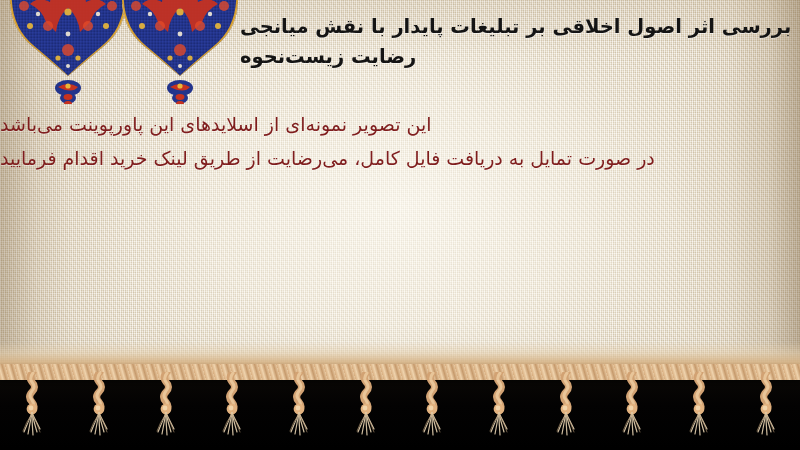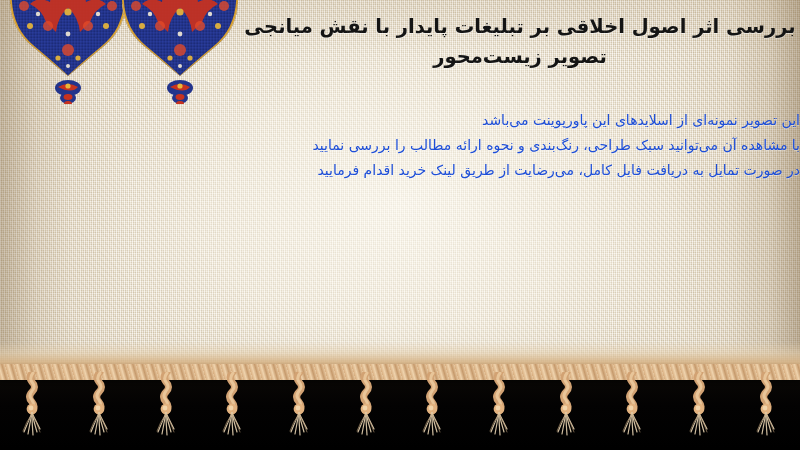--- a/index.html
+++ b/index.html
@@ -81,39 +81,39 @@
   .ornament { position: absolute; top: 0; }
   .ornament.a { left: 0; }
   .ornament.b { left: 112px; }
 
   
   .title-block {
     position: absolute;
     top: 12px;
     right: 0;
     left: 240px;
-    text-align: center;
+    text-align: left;
     color: #141414;
     font-size: 19.5px;
     font-weight: 700;
     line-height: 1.52;
     letter-spacing: .1px;
     text-shadow: 0 1px 0 rgba(255,255,255,.38);
   }
   .title-line { display: block; white-space: nowrap; }
 
   
   .body-block {
     position: absolute;
     top: 108px;
     left: 0;
     right: 0;
-    text-align: right;
-    color: #1d4ed8;
-    font-size: 14px;
+    text-align: left;
+    color: #7f1d1d;
+    font-size: 19px;
     line-height: 1.78;
     text-shadow: 0 1px 0 rgba(255,255,255,.35);
   }
   .body-line { display: block; white-space: nowrap; }
 
   
   .bottom-band {
     position: absolute;
     left: 0; right: 0; bottom: 0;
     height: 82px;
@@ -282,26 +282,25 @@
         <circle cx="60" cy="132" r="2.6" fill="#e9b73a"></circle>
         <ellipse cx="60" cy="144" rx="8" ry="5.5" fill="#23348c"></ellipse>
         <ellipse cx="60" cy="143" rx="4.5" ry="3" fill="#c8321f"></ellipse>
         <ellipse cx="60" cy="150" rx="4" ry="3" fill="#c8321f"></ellipse>
       </g>
     </svg>
   </div>
 
   <div class="title-block">
     <span class="title-line">بررسی اثر اصول اخلاقی بر تبلیغات پایدار با نقش میانجی</span>
-    <span class="title-line">تصویر زیست‌محور</span>
+    <span class="title-line">رضایت زیست‌نحوه</span>
   </div>
 
   <div class="body-block">
     <span class="body-line">این تصویر نمونه‌ای از اسلایدهای این پاورپوینت می‌باشد</span>
-    <span class="body-line">با مشاهده آن می‌توانید سبک طراحی، رنگ‌بندی و نحوه ارائه مطالب را بررسی نمایید</span>
     <span class="body-line">در صورت تمایل به دریافت فایل کامل، می‌رضایت از طریق لینک خرید اقدام فرمایید</span>
   </div>
 
   <div class="bottom-edge"></div>
   <div class="bottom-band"></div>
   <div class="fringe-rail"></div>
   <div class="tassels" id="tassels">
       <div class="tassel" style="left: 20.3333px;"><svg width="26" height="72" viewBox="0 0 26 72">
           <path d="M13,0 q-5,5 -1,10 q5,5 0,10 q-5,5 0,10 q4,5 0,9" fill="none" stroke="#d2a273" stroke-width="7" stroke-linecap="round"></path>
           <path d="M13,1 q-4,5 -1,9 q4,5 0,9 q-4,5 0,9 q3,5 0,8" fill="none" stroke="#efd0a6" stroke-width="3" stroke-linecap="round" opacity=".75"></path>

